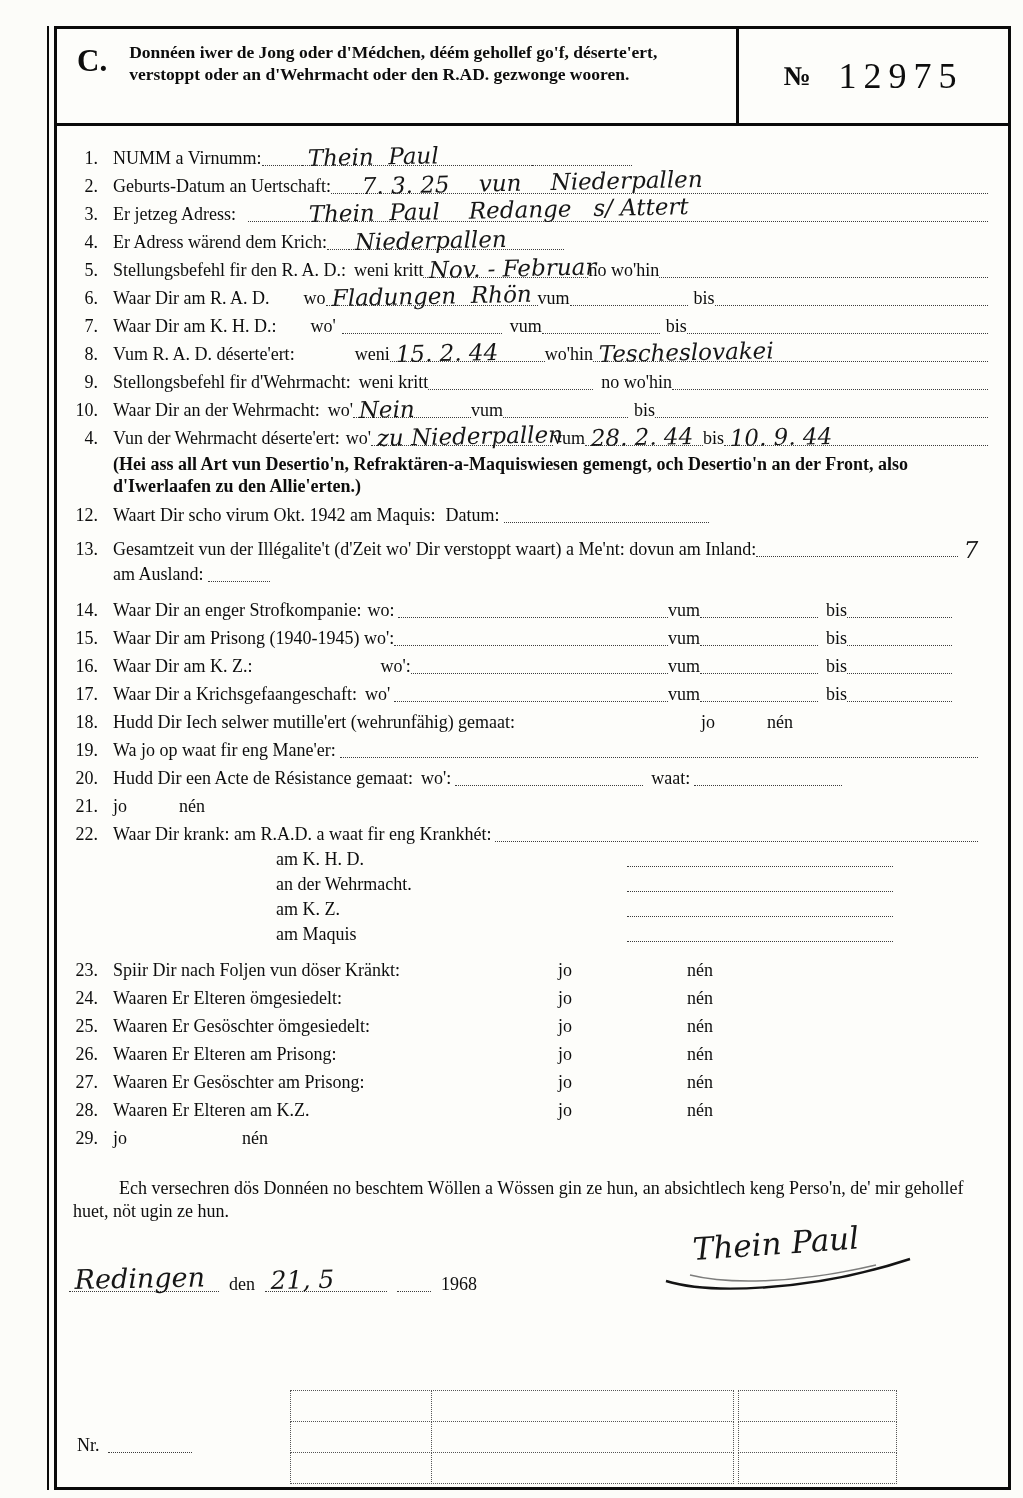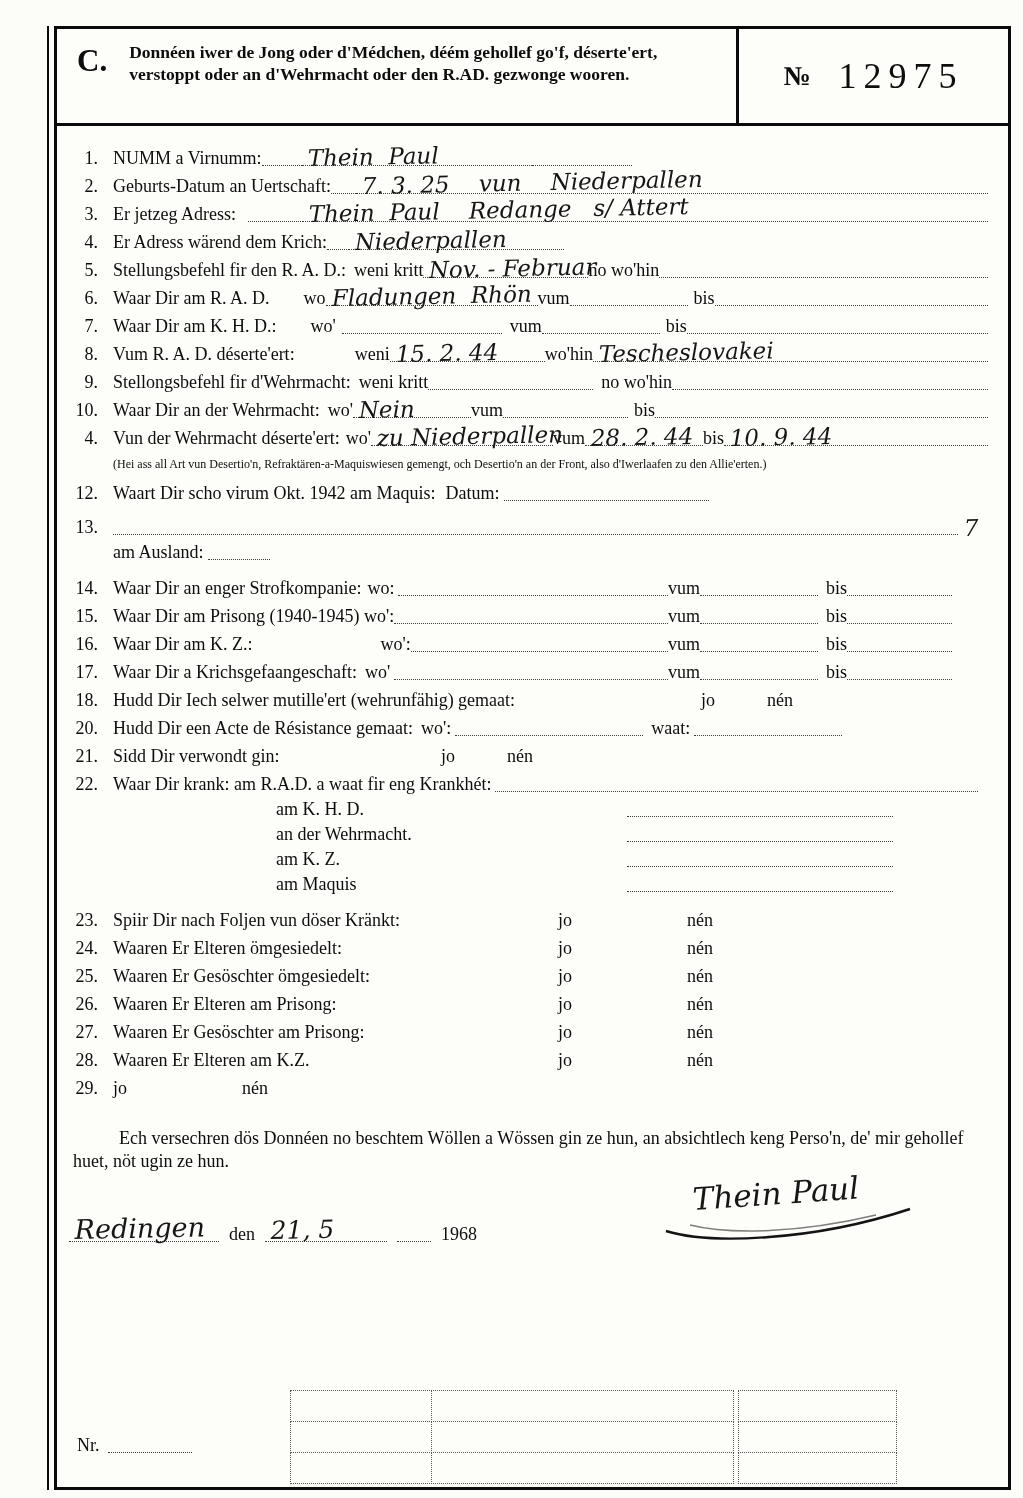--- a/index.html
+++ b/index.html
@@ -27,21 +27,21 @@
   .no-sym{font-size:27px;font-weight:bold;}
   .no-val{font-size:36px;letter-spacing:7px;}
   
   .rows{padding:15px 20px 0 14px;}
   .row{display:flex;margin-top:7px;}
   .num{width:42px;min-width:42px;text-align:right;padding-right:15px;font-size:18px;line-height:21px;}
   .lines{flex:1;min-width:0;}
   .line{display:flex;align-items:flex-end;min-height:21px;line-height:21px;}
   .line + .line, .line + .note-line, .note-line + .line{margin-top:4px;}
   .pt{font-size:18px;white-space:pre;flex:0 0 auto;line-height:21px;}
-  .note-line{font-size:12px;line-height:22px;margin-top:3px;}
+  .note-line{font-size:18px;line-height:22px;margin-top:3px;font-weight:bold;}
   .dots{border-bottom:1.7px dotted #3c3c3c;height:13px;margin-bottom:3px;flex:0 0 auto;}
   .gap{display:inline-block;height:1px;flex:0 0 auto;}
   .hd{position:relative;border-bottom:1.7px dotted #3c3c3c;height:13px;margin-bottom:3px;flex:0 0 auto;}
   .hand{
     font-family:"DejaVu Serif","Liberation Serif",serif;font-style:italic;
     font-size:23px;color:#161616;white-space:pre;display:inline-block;
     transform:rotate(-1.2deg);transform-origin:left bottom;
   }
   .hd > .hand{position:absolute;left:6px;bottom:-4px;}
   
@@ -263,20 +263,21 @@
               <span class="pt">Datum:</span>
               <span class="gap" style="width: 4px;"></span>
               <span class="dots" style="width: 205px;"></span>
             </div>
           </div>
         </div>
         <div class="row" style="margin-top: 13px;">
           <span class="num">13.</span>
           <div class="lines">
             <div class="line">
+              <span class="pt">Gesamtzeit vun der Illégalite't (d'Zeit wo' Dir verstoppt waart) a Me'nt: dovun am Inland:</span>
               <span class="dots" style="flex: 1 1 40px;"></span>
               <span class="hd" style="border-bottom: none; width: 30px;">
                 <span class="hand">7</span>
               </span>
             </div>
             <div class="line">
               <span class="pt">am Ausland:</span>
               <span class="gap" style="width: 4px;"></span>
               <span class="dots" style="width: 62px;"></span>
             </div>
@@ -355,41 +356,51 @@
           <div class="lines">
             <div class="line">
               <span class="pt" style="min-width: 588px;">Hudd Dir Iech selwer mutille'ert (wehrunfähig) gemaat:</span>
               <span class="pt">jo</span>
               <span class="gap" style="width: 52px;"></span>
               <span class="pt">nén</span>
             </div>
           </div>
         </div>
         <div class="row">
+          <span class="num">19.</span>
+          <div class="lines">
+            <div class="line">
+              <span class="pt">Wa jo op waat fir eng Mane'er:</span>
+              <span class="gap" style="width: 4px;"></span>
+              <span class="dots" style="flex: 1 1 40px;"></span>
+              <span class="gap" style="width: 10px;"></span>
+            </div>
+          </div>
+        </div>
+        <div class="row">
           <span class="num">20.</span>
           <div class="lines">
             <div class="line">
               <span class="pt">Hudd Dir een Acte de Résistance gemaat:</span>
               <span class="gap" style="width: 8px;"></span>
               <span class="pt">wo':</span>
               <span class="gap" style="width: 4px;"></span>
               <span class="dots" style="width: 188px;"></span>
               <span class="gap" style="width: 8px;"></span>
               <span class="pt">waat:</span>
               <span class="gap" style="width: 4px;"></span>
               <span class="dots" style="width: 148px;"></span>
               <span class="gap" style="width: 10px;"></span>
             </div>
           </div>
         </div>
         <div class="row">
           <span class="num">21.</span>
           <div class="lines">
             <div class="line">
-              <span class="pt" style="min-width: 328px;">Sidd Dir verwondt gin:</span>
               <span class="pt">jo</span>
               <span class="gap" style="width: 52px;"></span>
               <span class="pt">nén</span>
             </div>
           </div>
         </div>
         <div class="row">
           <span class="num">22.</span>
           <div class="lines">
             <div class="line">

